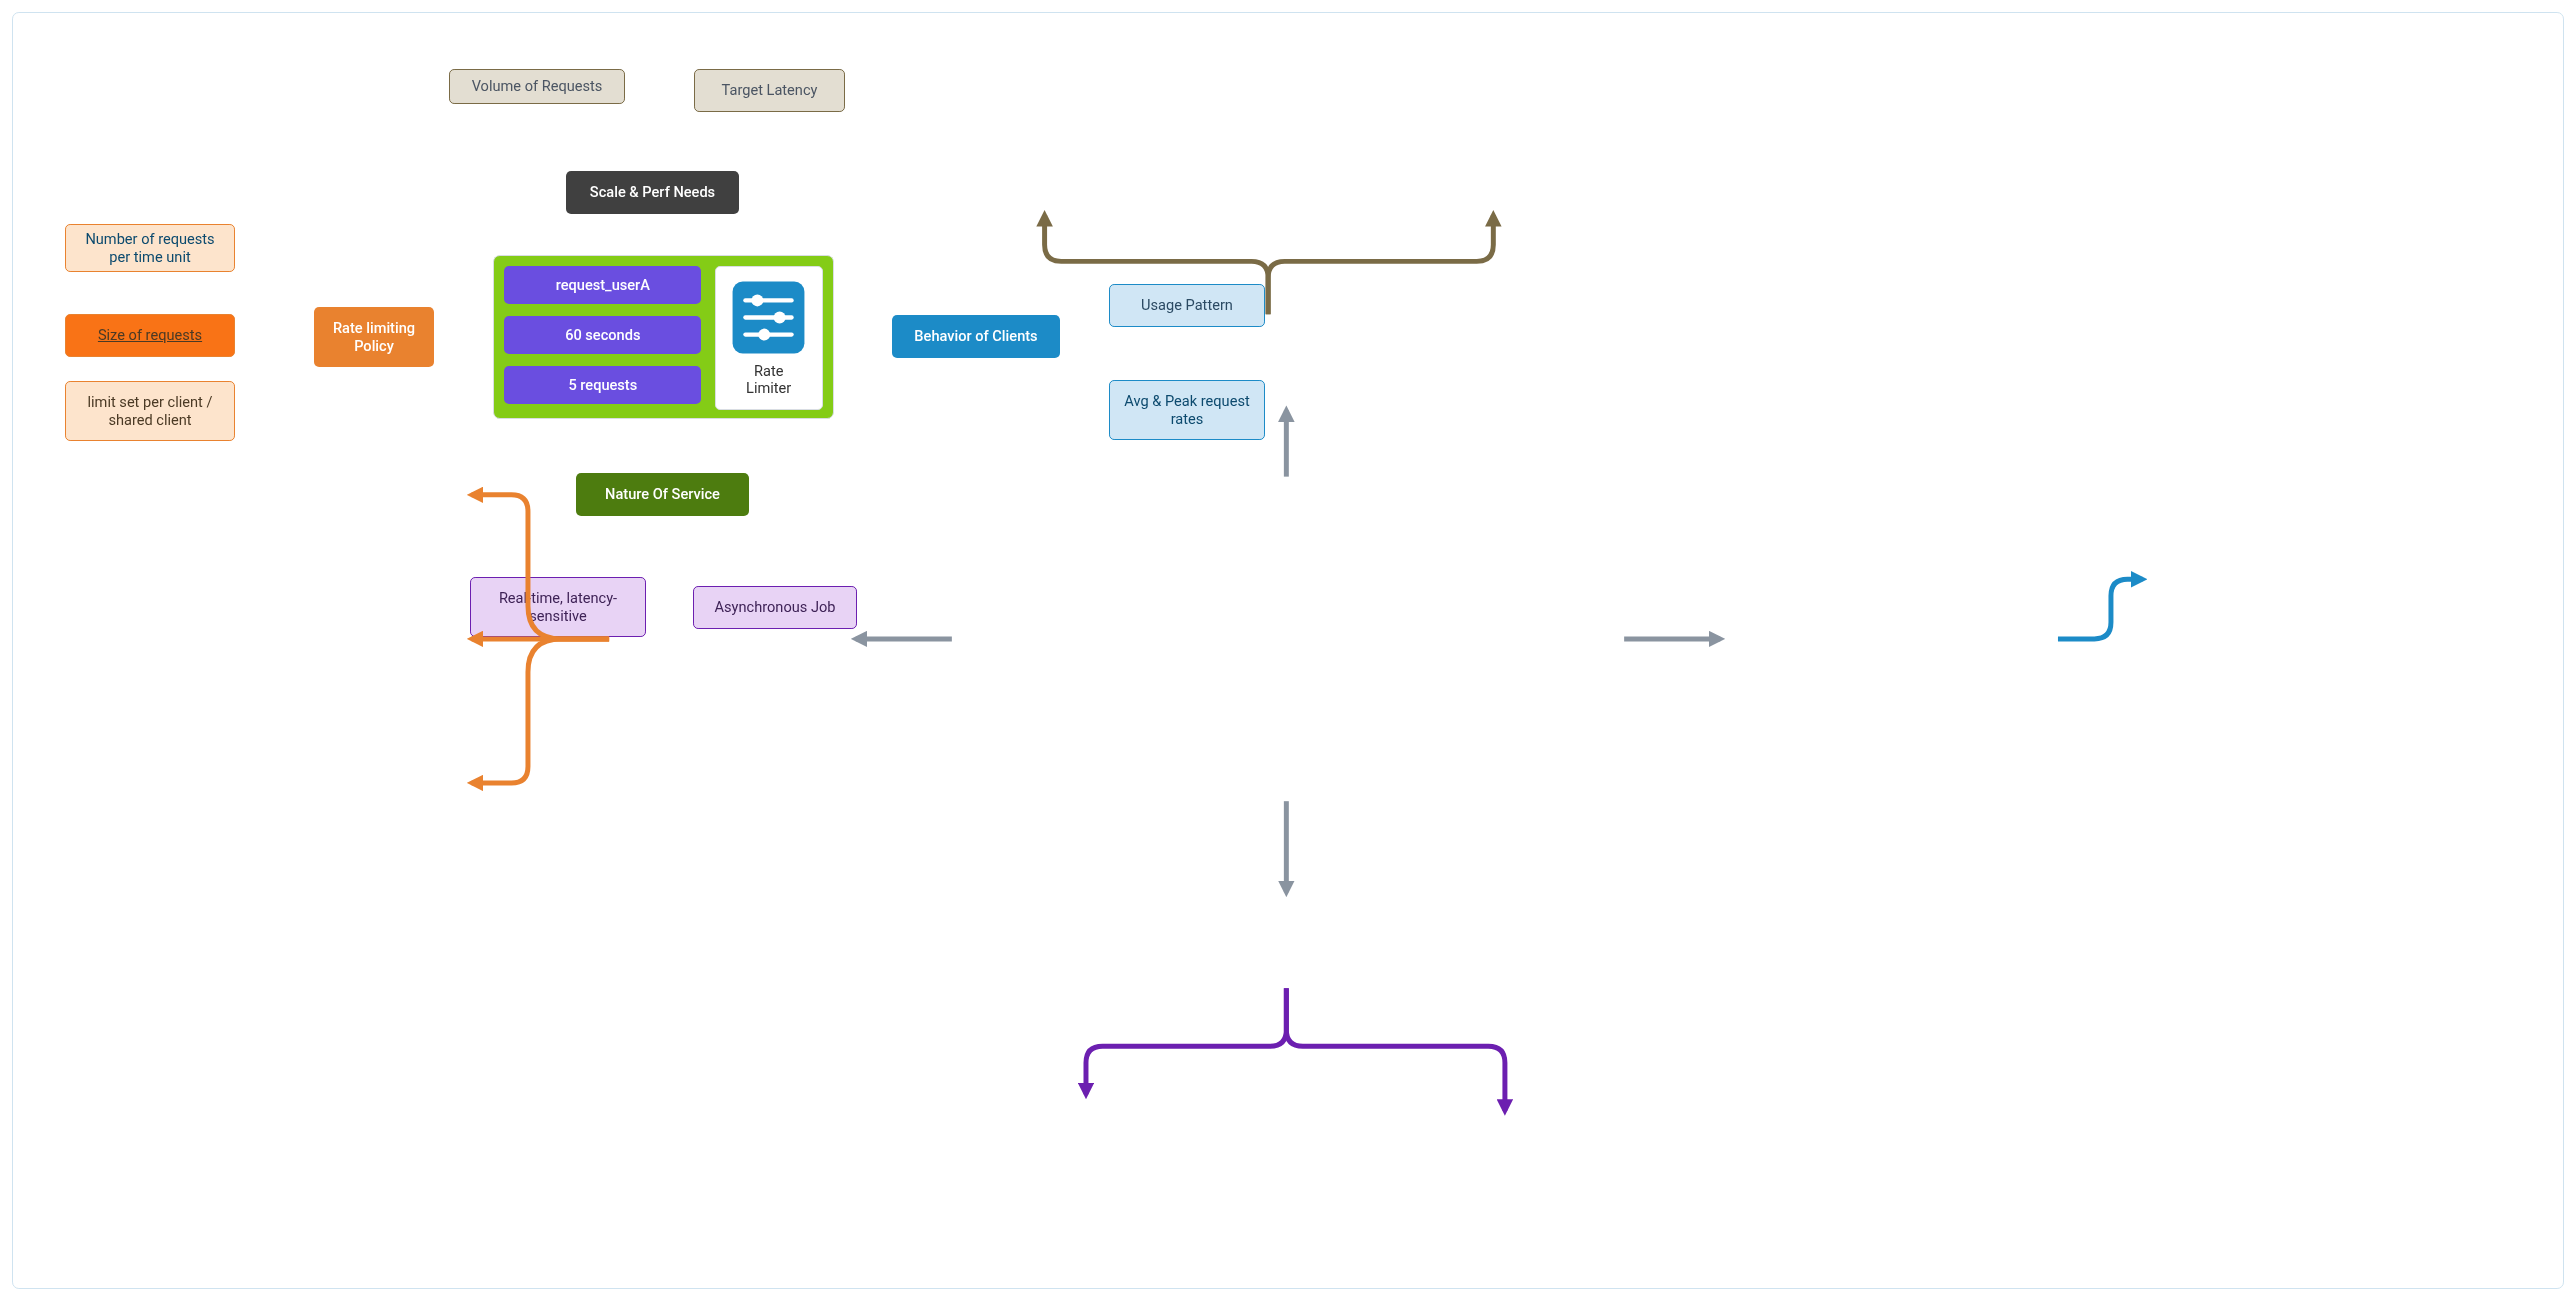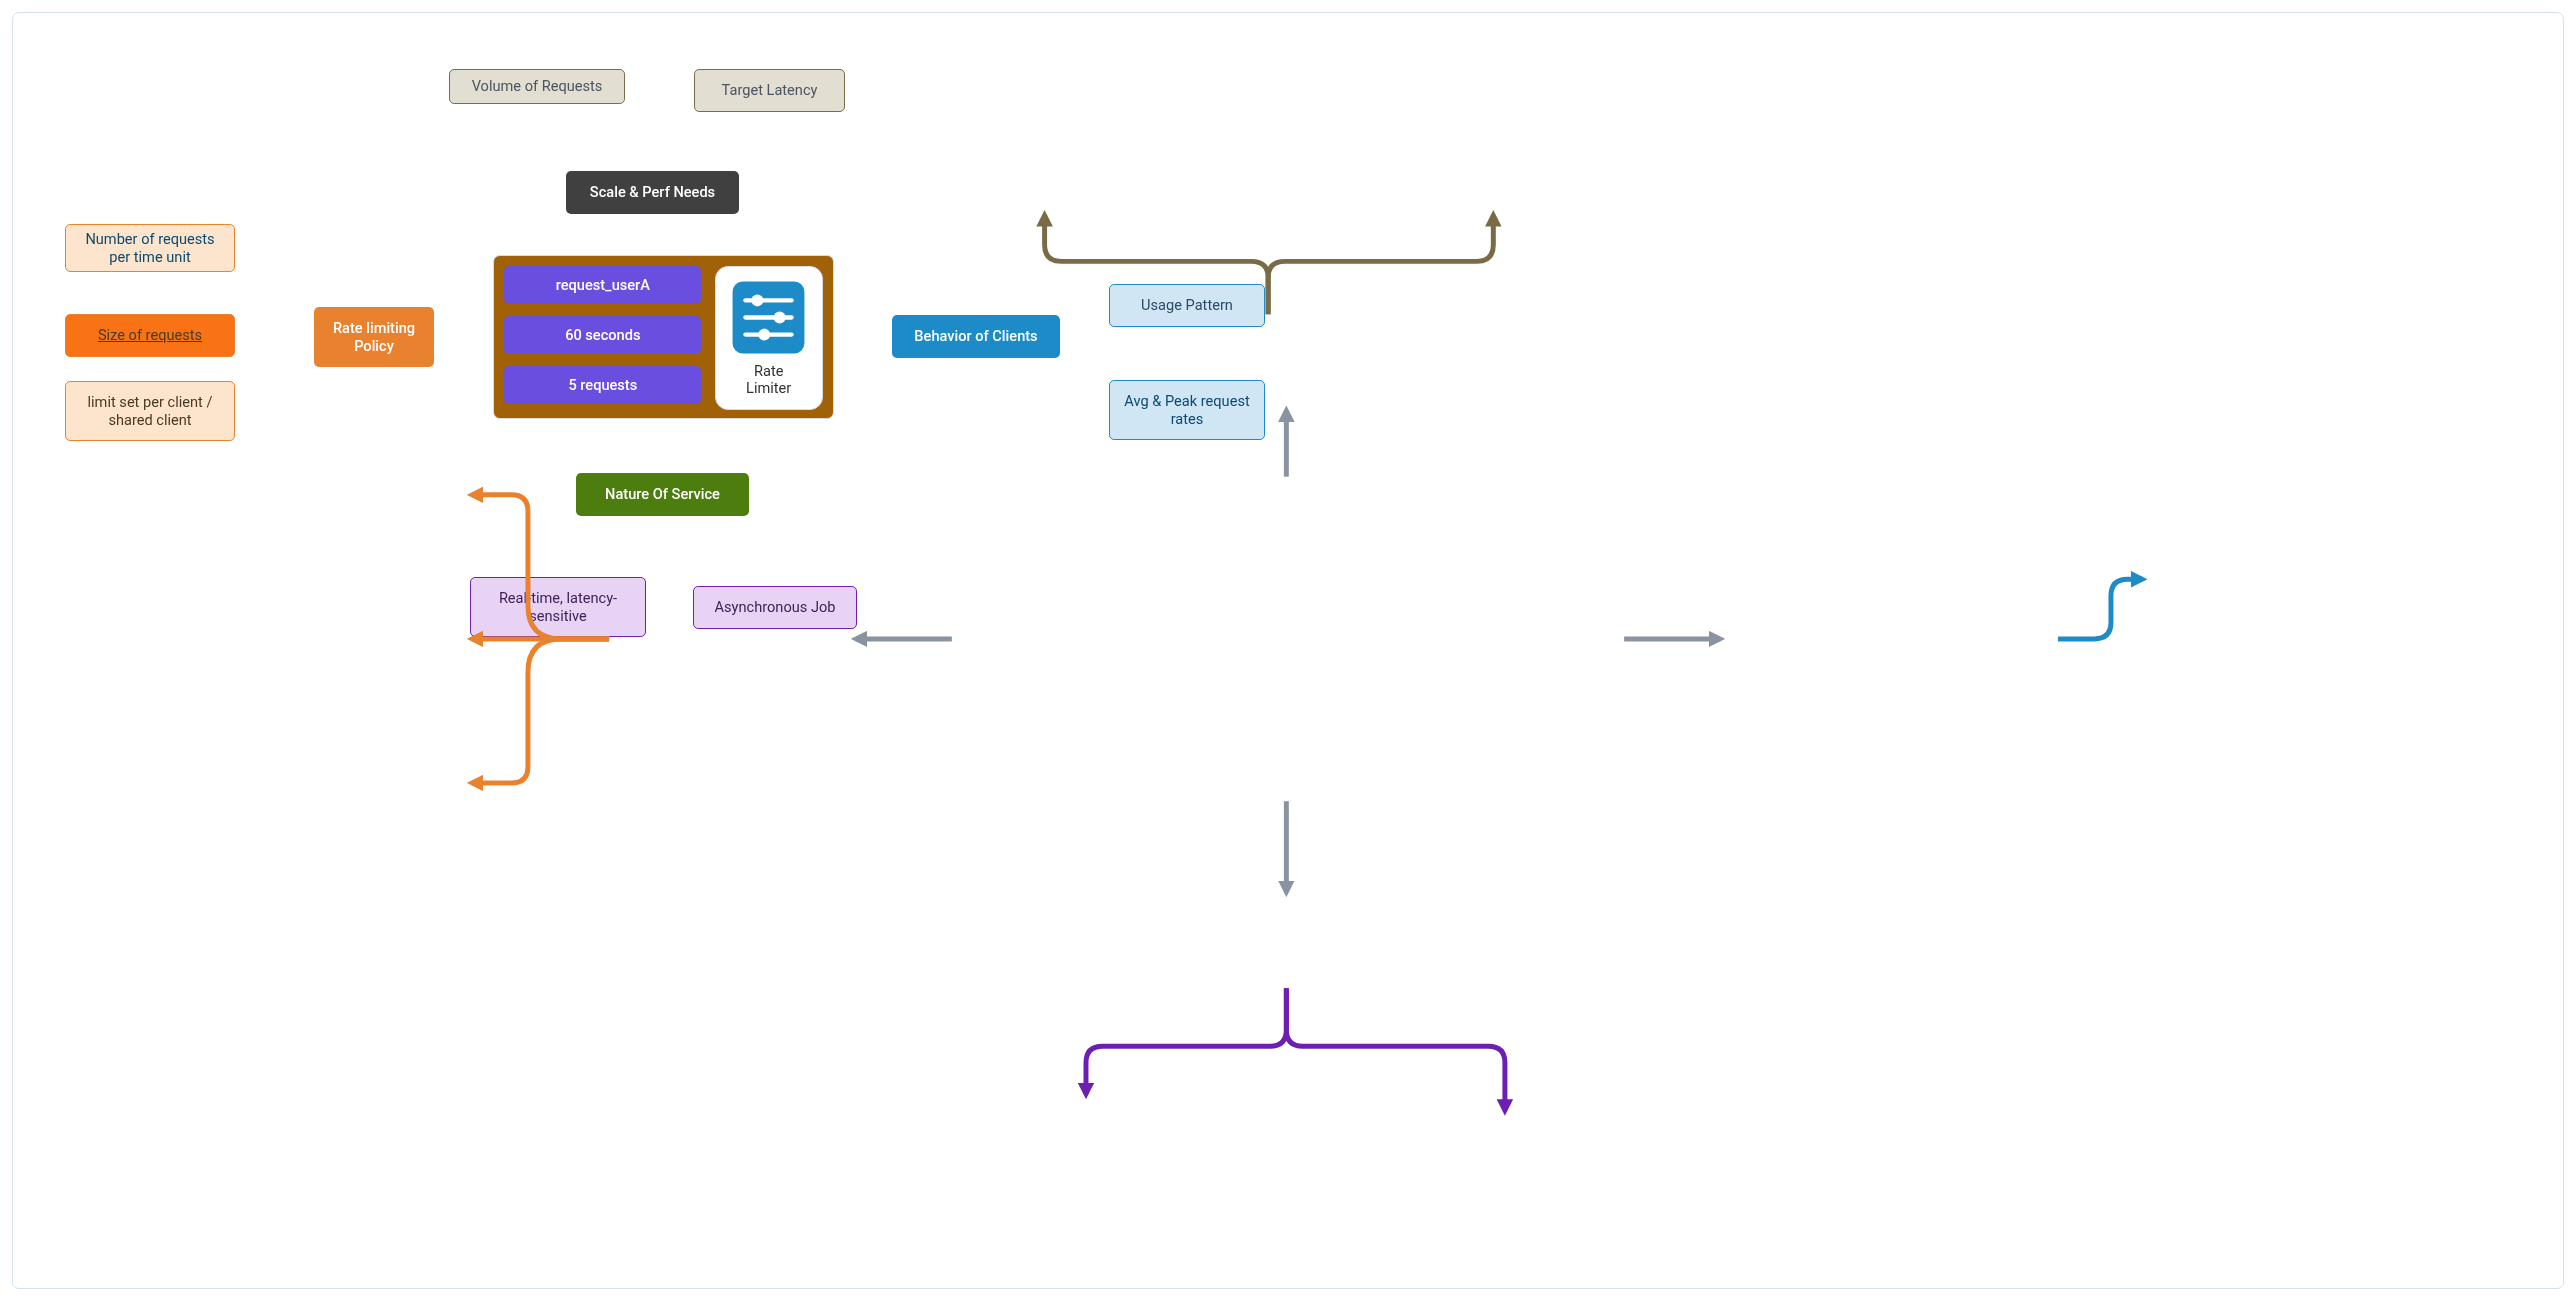--- a/index.html
+++ b/index.html
@@ -34,27 +34,27 @@
   }
   .pill {
     border-radius: 5.1px;
     color: #ffffff;
     font-weight: 500;
   }
   .central-box {
     position: absolute;
     border: 1.7px solid #d9dde3;
     border-radius: 6.9px;
-    background: #a16207;
+    background: #84cc16;
     box-sizing: border-box;
   }
   .inner-box {
     position: absolute;
     border: 1.7px solid #d9dde3;
-    border-radius: 13px;
+    border-radius: 5px;
     background: #ffffff;
     box-sizing: border-box;
     display: flex;
     flex-direction: column;
     align-items: center;
     justify-content: center;
   }
   .purple-chip {
     background: #6a4ee0;
     color: #fff;

